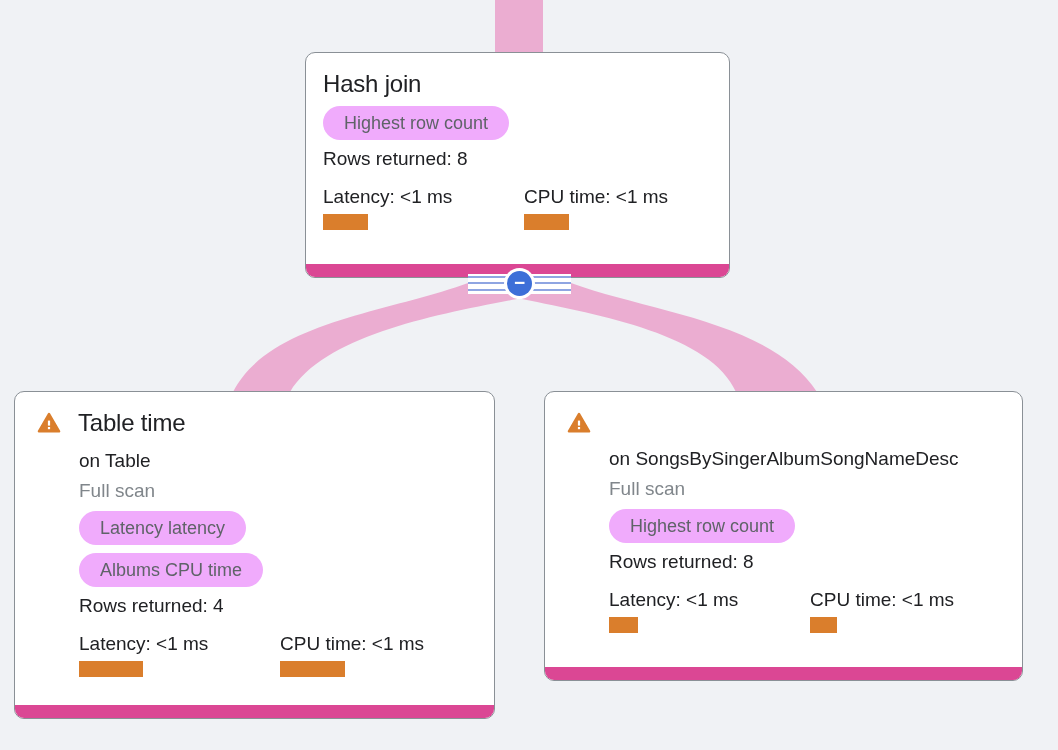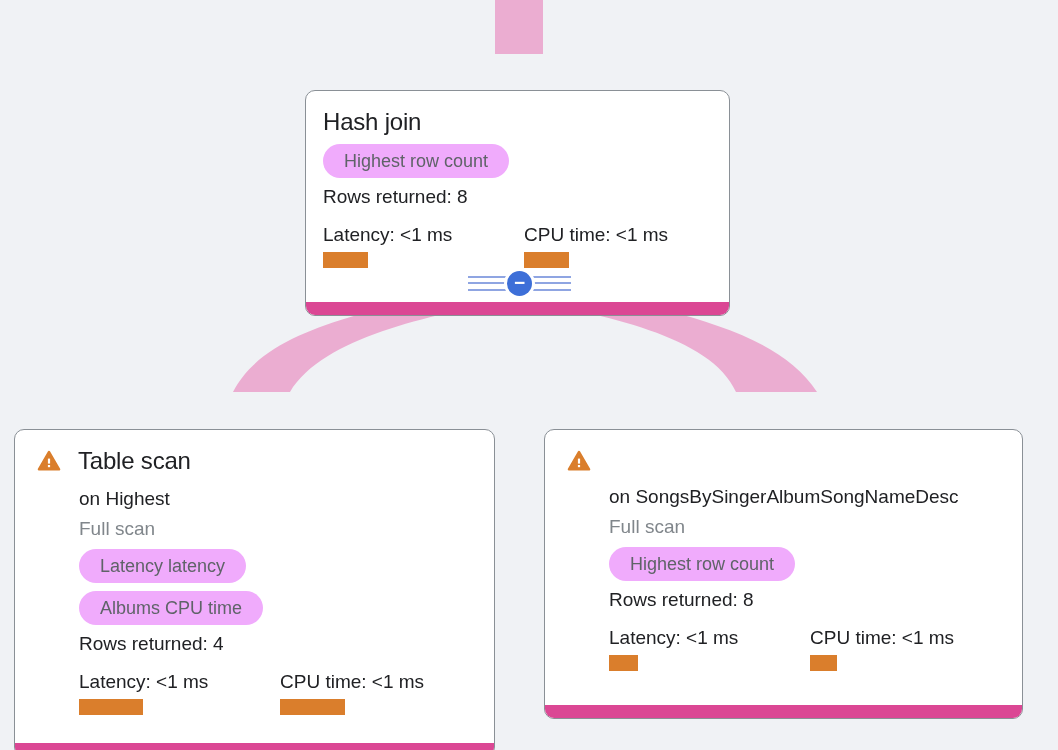--- a/index.html
+++ b/index.html
@@ -12,21 +12,20 @@
 
   
   #edges { position:absolute; left:0; top:0; z-index:0; }
 
   
   .card {
     position:absolute; background:#FFFFFF;
     border:1px solid #8A9096; border-radius:10px;
     overflow:hidden; z-index:2; box-sizing:border-box;
     cursor:pointer;
-    margin-top:38px;
   }
   .card-footer {
     position:absolute; left:0; right:0; bottom:0; height:13px;
     background:#DB4794;
   }
   .card-hash-join  { left:305px; top:52px;  width:425px; height:226px; }
   .card-table-scan { left:14px;  top:391px; width:481px; height:328px; }
   .card-index-scan { left:544px; top:391px; width:479px; height:290px; }
 
   .card-header { display:flex; align-items:flex-start; padding:17px 16px 0 22px; }
@@ -125,24 +124,24 @@
 
   <div class="card card-table-scan">
     <div class="card-header">
       <span class="warn-wrap">
         <svg width="24" height="24" viewBox="0 0 24 24">
           <path d="M12 3.2 L22 20.3 H2 Z" fill="#DA7E2C" stroke="#DA7E2C" stroke-width="2.6" stroke-linejoin="round"></path>
           <rect x="10.9" y="9.6" width="2.2" height="5" fill="#FFFFFF"></rect>
           <rect x="10.9" y="16" width="2.2" height="2.2" fill="#FFFFFF"></rect>
         </svg>
       </span>
-      <div class="node-title">Table scan</div>
+      <div class="node-title">Table time</div>
     </div>
     <div class="card-body">
-      <div class="node-target">on Highest</div>
+      <div class="node-target">on Table</div>
       <div class="scan-type">Full scan</div>
       <div class="pill-stack">
         <span class="pill">Latency latency</span>
         <span class="pill">Albums CPU time</span>
       </div>
       <div class="rows-returned">Rows returned: 4</div>
       <div class="metrics">
         <div class="metric">
           <div class="metric-label">Latency: &lt;1 ms</div>
           <div class="metric-bar" style="width: 64px;"></div>

